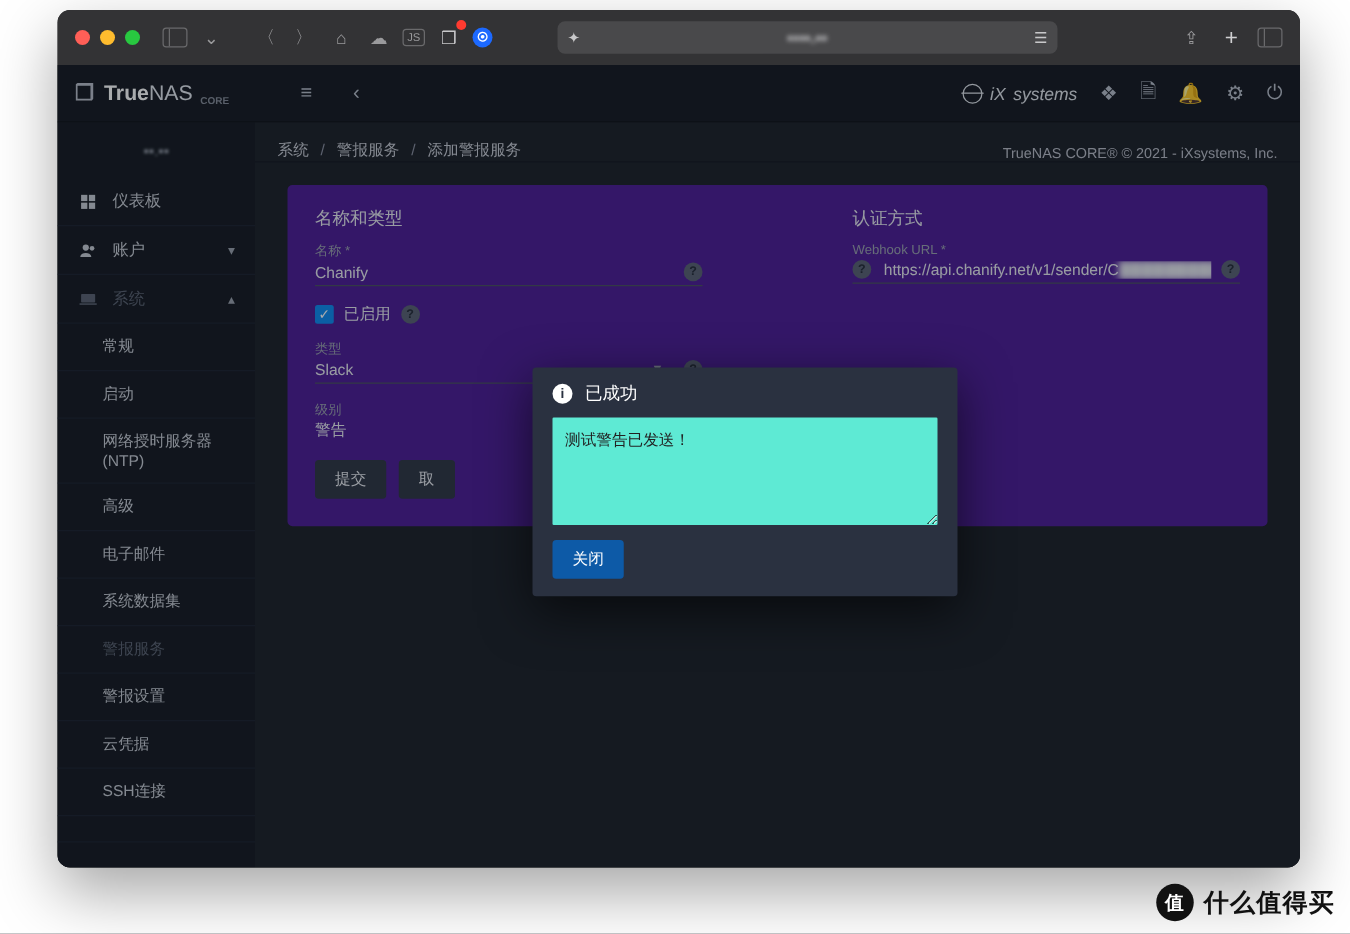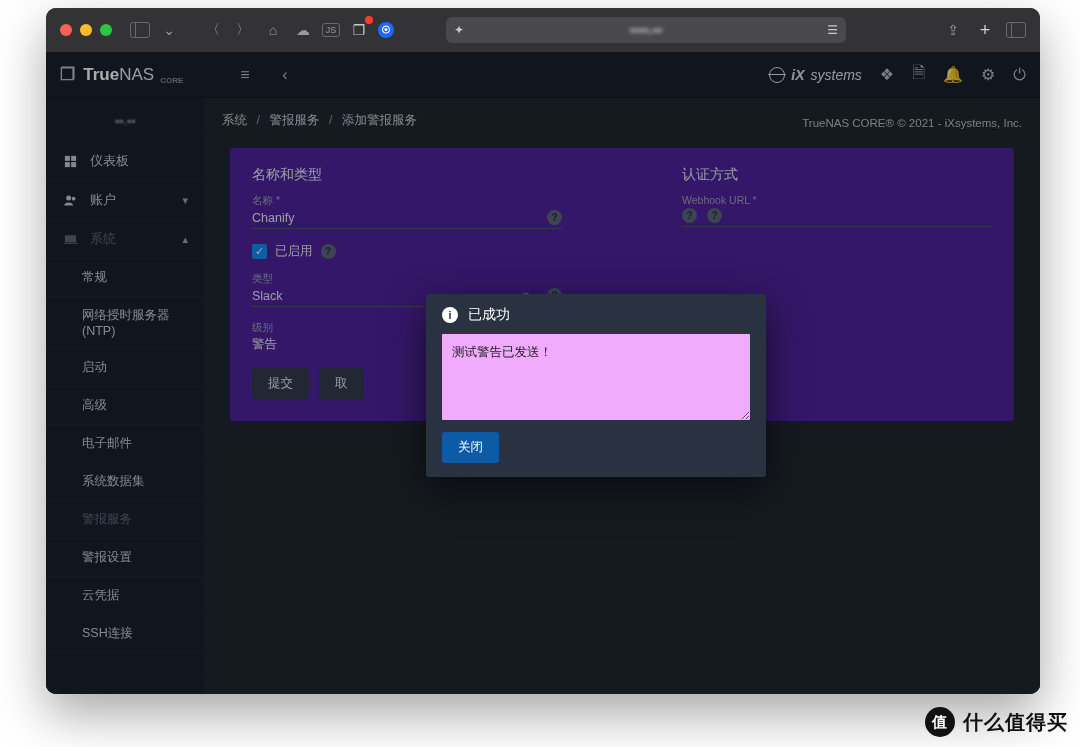--- a/index.html
+++ b/index.html
@@ -107,21 +107,21 @@
   
   .dim-overlay{ position:absolute; left:0;right:0;top:44px;bottom:0; background:rgba(10,13,20,.35); }
   .modal{
     position:absolute; left:380px; top:286px; width:340px;
     background:#2a3140; border-radius:3px; box-shadow:0 12px 40px rgba(0,0,0,.6);
     display:flex; flex-direction:column; padding:0;
   }
   .modal-head{ display:flex; align-items:center; gap:10px; color:#fff; font-size:14px; padding:12px 16px 10px;}
   .info-ic{ width:16px;height:16px;border-radius:50%;background:#fff;color:#2a3140;display:flex;align-items:center;justify-content:center;font-size:11px;font-weight:900;}
   .modal-body{
-    margin:0 16px; background:#f0abfc; color:#222; font-size:12.5px;
+    margin:0 16px; background:#5eead4; color:#222; font-size:12.5px;
     padding:10px 10px; height:86px; border-radius:1px; resize:both; overflow:auto; white-space:pre-wrap;
   }
   .modal-foot{ display:flex; justify-content:flex-start; padding:12px 16px 14px;}
   .btn-primary{ background:#0d5aa7;color:#fff;border:none;border-radius:3px;padding:7px 16px;font-size:12.5px;}
 
   
   .mark{ position:absolute; right:12px; bottom:10px; display:flex; align-items:center; gap:8px; color:#111; font-weight:700; font-size:20px; letter-spacing:1px;}
   .mark .ball{ width:30px;height:30px;border-radius:50%;background:#111;color:#fff;display:flex;align-items:center;justify-content:center;font-size:15px;}
 </style>
 </head>
@@ -168,21 +168,21 @@
           <span class="cube">❒</span>
           <span><span class="true">True</span><span class="nas">NAS</span></span>
           <span class="sub">CORE</span>
         </div>
       </div>
       <div class="hamb">≡</div>
       <div class="backbtn">‹</div>
       <div class="header-right">
         <div class="ix">
           <span class="ix-ball"></span>
-          <span style="font-weight:700;text-align:center;">iX</span>
+          <span style="font-weight:400;text-align:center;">iX</span>
             <span>systems</span>
         </div>
         <span class="hicon">❖</span>
         <span class="hicon">🗎</span>
         <span class="hicon">🔔</span>
         <span class="hicon">⚙</span>
         <span class="hicon">⏻</span>
       </div>
     </div>
 
@@ -221,24 +221,24 @@
               </svg>
             </span>
           <span>系统</span>
           <span class="chev">▴</span>
         </div>
 
         <div class="nav-sub">
             <span>常规</span>
           </div>
         <div class="nav-sub">
+            <span>启动</span>
+          </div>
+        <div class="nav-sub">
             <span>网络授时服务器(NTP)</span>
-          </div>
-        <div class="nav-sub">
-            <span>启动</span>
           </div>
         <div class="nav-sub">
             <span>高级</span>
           </div>
         <div class="nav-sub">
             <span>电子邮件</span>
           </div>
         <div class="nav-sub">
             <span>系统数据集</span>
           </div>
@@ -304,20 +304,23 @@
                 <button class="btn">取</button>
               </div>
             </div>
 
             <div class="col">
               <div class="section-title">认证方式</div>
               <div class="fld">
                 <span class="fld-label">Webhook URL *</span>
                 <div class="fld-row">
                   <span class="help pre">?</span>
+                  <span class="fld-input" style="white-space:nowrap;overflow:hidden;">
+                    <span>https://api.chanify.net/v1/sender/C</span><span class="url-blur">████████████████████████</span>
+                  </span>
                   <span class="help">?</span>
                 </div>
               </div>
             </div>
           </div>
         </div>
       </div>
     </div>
   </div>
 

